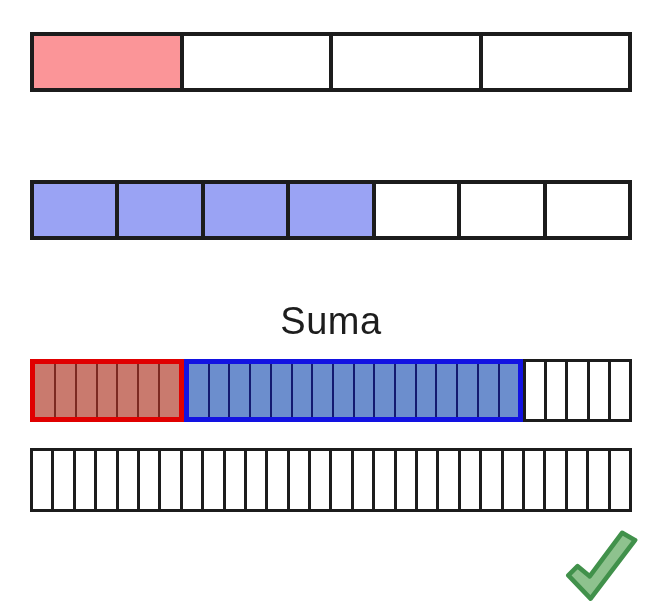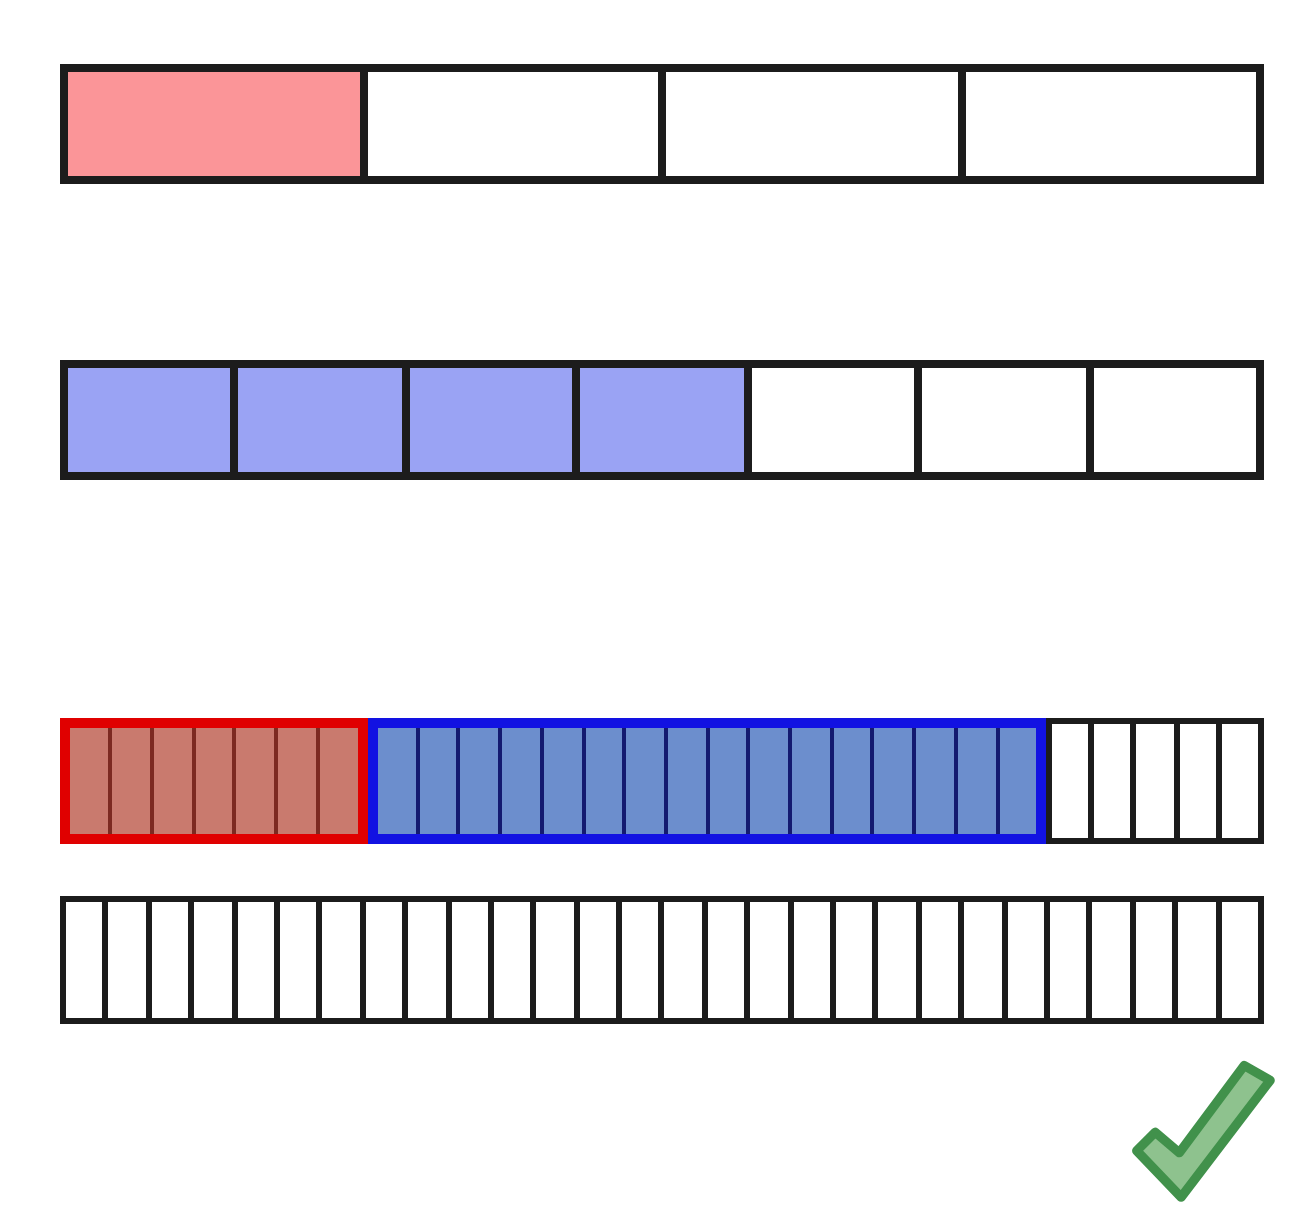--- a/index.html
+++ b/index.html
@@ -47,20 +47,21 @@
   <div class="bar bar-sevenths" style="border-color: rgb(28, 28, 28); border-width: 4px; flex-grow: 7;">
       <div class="cell" style="background: rgb(154, 163, 244); border-right: 4px solid rgb(28, 28, 28);"></div>
       <div class="cell" style="background: rgb(154, 163, 244); border-right: 4px solid rgb(28, 28, 28);"></div>
       <div class="cell" style="background: rgb(154, 163, 244); border-right: 4px solid rgb(28, 28, 28);"></div>
       <div class="cell" style="background: rgb(154, 163, 244); border-right: 4px solid rgb(28, 28, 28);"></div>
       <div class="cell" style="background: rgb(255, 255, 255); border-right: 4px solid rgb(28, 28, 28);"></div>
       <div class="cell" style="background: rgb(255, 255, 255); border-right: 4px solid rgb(28, 28, 28);"></div>
       <div class="cell" style="background: rgb(255, 255, 255);"></div>
     </div>
 
+  <div class="sum-label">Suma</div>
 
   <div class="sum-row">
     <div class="bargroup" style="border-color: rgb(224, 0, 0); border-width: 5px; flex-grow: 7;">
         <div class="cell" style="background: rgb(201, 122, 110); border-right: 2.5px solid rgb(124, 42, 33);"></div>
         <div class="cell" style="background: rgb(201, 122, 110); border-right: 2.5px solid rgb(124, 42, 33);"></div>
         <div class="cell" style="background: rgb(201, 122, 110); border-right: 2.5px solid rgb(124, 42, 33);"></div>
         <div class="cell" style="background: rgb(201, 122, 110); border-right: 2.5px solid rgb(124, 42, 33);"></div>
         <div class="cell" style="background: rgb(201, 122, 110); border-right: 2.5px solid rgb(124, 42, 33);"></div>
         <div class="cell" style="background: rgb(201, 122, 110); border-right: 2.5px solid rgb(124, 42, 33);"></div>
         <div class="cell" style="background: rgb(201, 122, 110);"></div>

